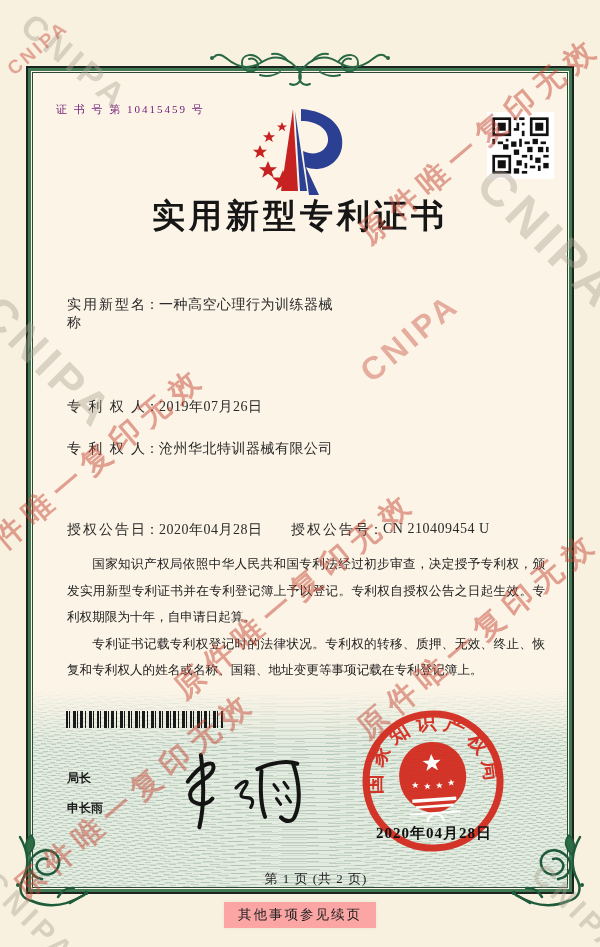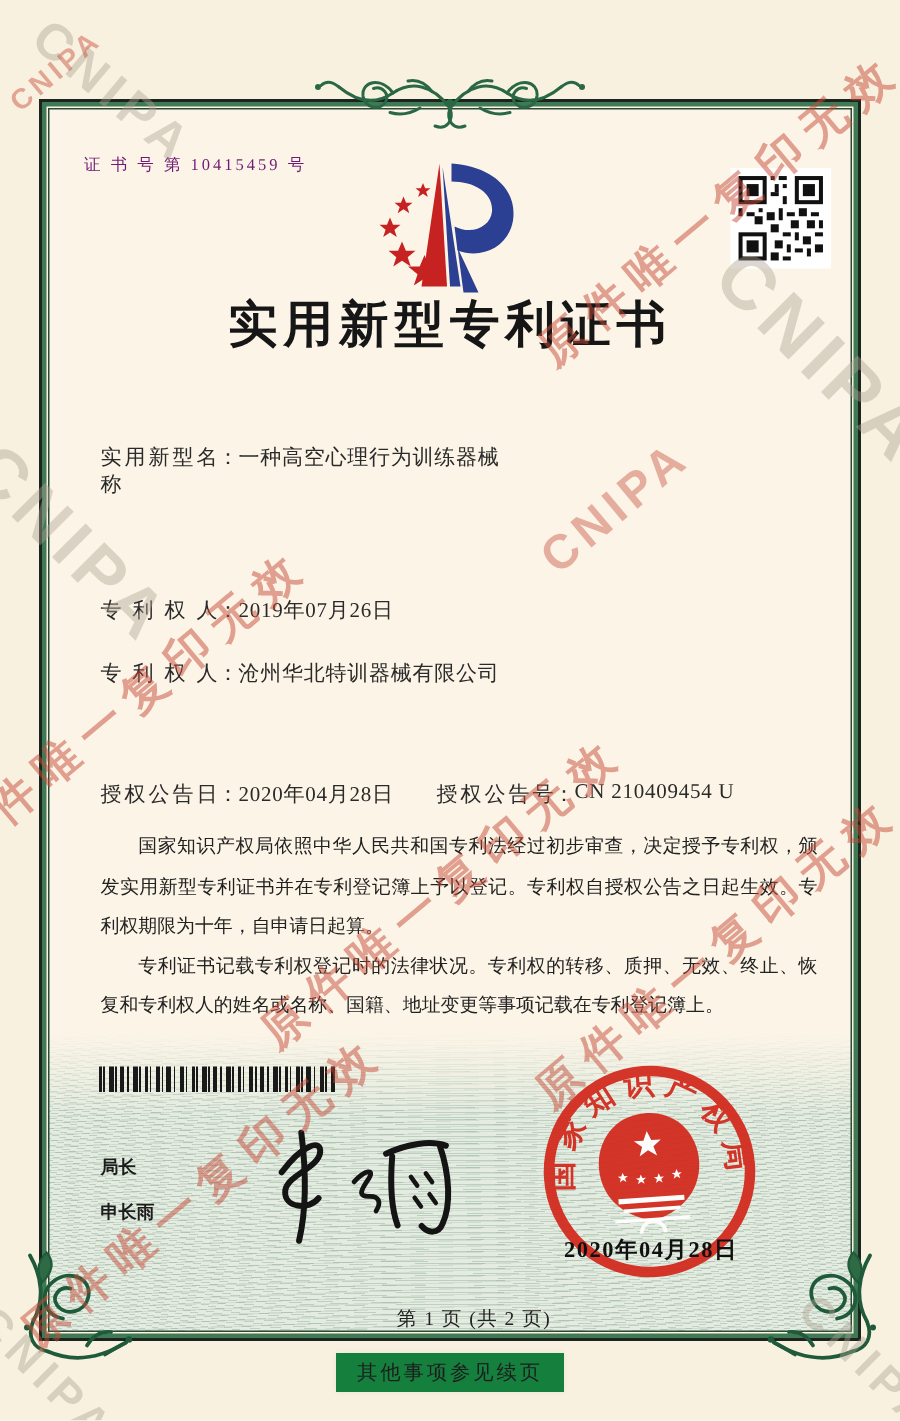--- a/index.html
+++ b/index.html
@@ -39,21 +39,21 @@
   
   .barcode{position:absolute;left:66px;top:711px;width:158px;height:17px;z-index:4;
     background:repeating-linear-gradient(90deg,#191919 0 2px,rgba(0,0,0,0) 2px 3px,#191919 3px 4px,rgba(0,0,0,0) 4px 7px,#191919 7px 10px,rgba(0,0,0,0) 10px 11px,#191919 11px 12px,rgba(0,0,0,0) 12px 14px,#191919 14px 17px,rgba(0,0,0,0) 17px 19px,#191919 19px 20px,rgba(0,0,0,0) 20px 23px,#191919 23px 26px,rgba(0,0,0,0) 26px 27px,#191919 27px 28px,rgba(0,0,0,0) 28px 31px);}
   .director{position:absolute;left:67px;top:763px;z-index:4;font-family:"Liberation Sans","DejaVu Sans",sans-serif;
             font-size:12px;font-weight:bold;color:#1c1c1c;line-height:30px;}
   .signature{position:absolute;left:158px;top:742px;z-index:5;transform:rotate(-2deg);}
   .seal{position:absolute;left:358px;top:706px;width:150px;height:150px;z-index:4;transform:rotate(-4deg);opacity:.93;}
   .sealdate{position:absolute;left:376px;top:824px;z-index:5;font-size:15px;font-weight:bold;letter-spacing:1px;color:#101010;}
   .pagenum{position:absolute;left:0;top:870px;width:580px;text-align:center;z-index:4;font-size:13px;color:#222;letter-spacing:1px;padding-left:26px;}
   .footnote{position:absolute;left:0;top:902px;width:100%;text-align:center;z-index:4;}
-  .footnote span{display:inline-block;background:#15803d;padding:4px 14px;font-size:13.5px;color:#1d1d1d;letter-spacing:2px;box-shadow:0 0 4px rgba(0,0,0,.06);}
+  .footnote span{display:inline-block;background:#fca5a5;padding:4px 14px;font-size:13.5px;color:#1d1d1d;letter-spacing:2px;box-shadow:0 0 4px rgba(0,0,0,.06);}
   
   .wm{position:absolute;z-index:6;pointer-events:none;white-space:nowrap;transform-origin:center;}
   .wm.red{color:rgba(198,73,56,.50);font-size:30px;letter-spacing:8px;font-weight:bold;}
   .wm.redsm{color:rgba(198,73,56,.45);font-size:19px;letter-spacing:3px;font-weight:bold;font-family:"Liberation Sans",sans-serif;}
   .wm.redmd{color:rgba(198,73,56,.42);font-size:32px;letter-spacing:4px;font-weight:bold;font-family:"Liberation Sans",sans-serif;}
   .wm.gray{color:rgba(172,162,146,.42);font-weight:bold;font-family:"Liberation Sans","DejaVu Sans",sans-serif;letter-spacing:5px;}
 </style>
 </head>
 <body>
 

